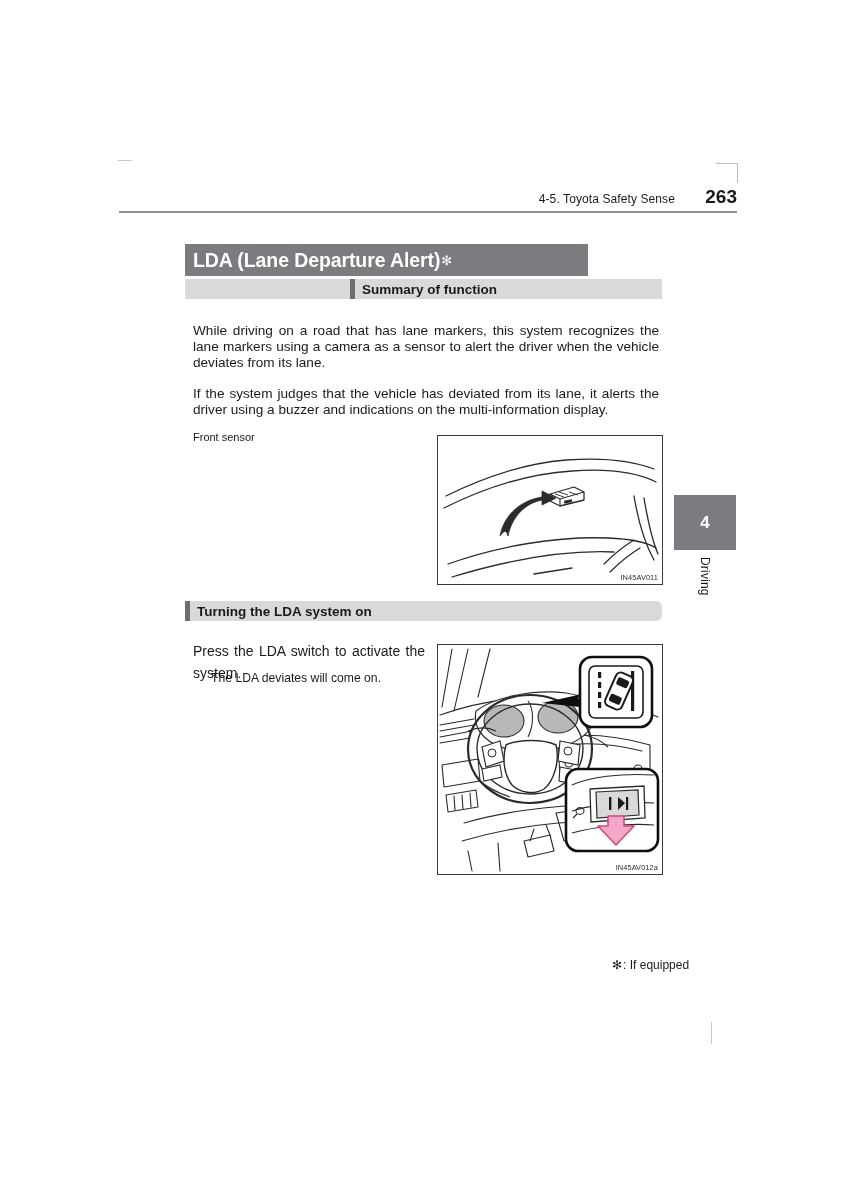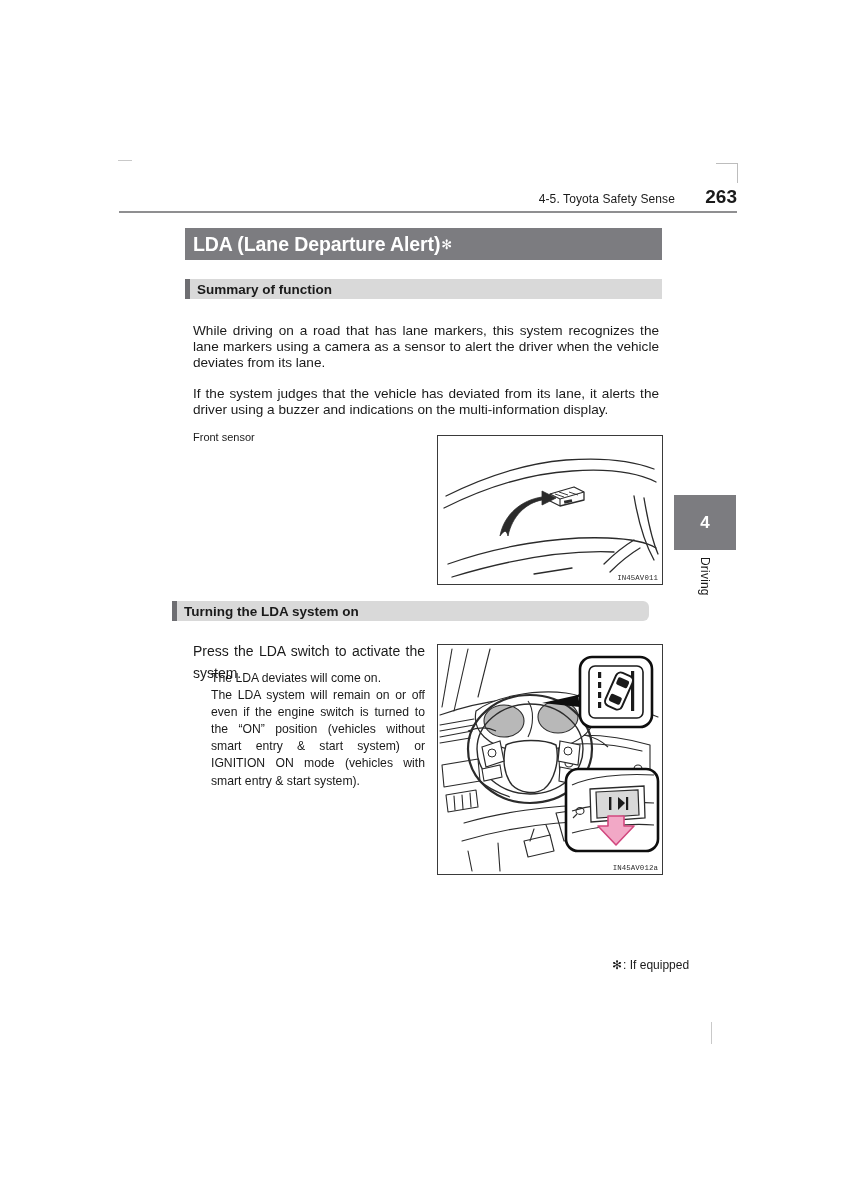--- a/index.html
+++ b/index.html
@@ -54,22 +54,22 @@
     top: 211px;
     width: 618px;
     height: 2px;
     background: #8f8f91;
   }
 
   
   .title-bar {
     position: absolute;
     left: 185px;
-    top: 228px;
-    width: 477px;
+    top: 244px;
+    width: 403px;
     height: 32px;
     background: #7c7c80;
     display: flex;
     align-items: center;
   }
   .title-bar .title-text {
     color: #ffffff;
     font-size: 19.5px;
     font-weight: bold;
     padding-left: 8px;
@@ -98,22 +98,22 @@
     height: 20px;
     background: #6e6e72;
     margin-right: 7px;
     flex: 0 0 auto;
   }
   .section-head .sh-label {
     font-size: 13.5px;
     font-weight: bold;
     color: #1a1a1a;
   }
-  #sec1 { left: 185px; top: 279px; width: 477px; }
-  #sec2 { left: 172px; top: 601px; width: 477px; border-radius: 6px; }
+  #sec1 { left: 185px; top: 279px; width: 477px; justify-content: center; }
+  #sec2 { left: 185px; top: 601px; width: 477px; border-radius: 6px; }
 
   
   .body-p {
     position: absolute;
     font-size: 13.6px;
     line-height: 16px;
     color: #1a1a1a;
     text-align: justify;
     text-justify: inter-word;
   }
@@ -158,21 +158,21 @@
   }
   #fig1 { left: 437px; top: 435px; width: 224px; height: 148px; }
   #fig2 { left: 437px; top: 644px; width: 224px; height: 229px; }
   .fig-caption {
     position: absolute;
     right: 4px;
     bottom: 2px;
     font-size: 7.4px;
     color: #2b2b2b;
     letter-spacing: 0.1px;
-    font-family: Liberation Mono, monospace;
+    font-family: Liberation Sans, sans-serif;
   }
   .figure svg { display: block; }
 
   
   .side-tab {
     position: absolute;
     left: 674px;
     top: 495px;
     width: 62px;
     height: 55px;
@@ -287,21 +287,20 @@
 </div>
 
 <div class="section-head" id="sec2">
   <span class="sh-label">Turning the LDA system on</span>
 </div>
 
 <p id="p3">Press the LDA switch to activate the system.</p>
 
 <div id="p4">
   <span class="nb">The LDA deviates will come on.</span>
-  <span class="nb">The LDA system will remain on or off even if the engine switch is turned to the “ON” position (vehicles without smart entry &amp; start system) or IGNITION ON mode (vehicles with smart entry &amp; start system).</span>
 </div>
 
 <div class="figure" id="fig2">
   <svg width="222" height="227" viewBox="0 0 222 227">
     <g fill="none" stroke="#2b2b2b" stroke-width="1.1" stroke-linecap="round" stroke-linejoin="round">
 
       <path d="M14 4 L 4 62"></path>
       <path d="M30 4 L 16 66"></path>
       <path d="M52 4 L 40 52"></path>
 

